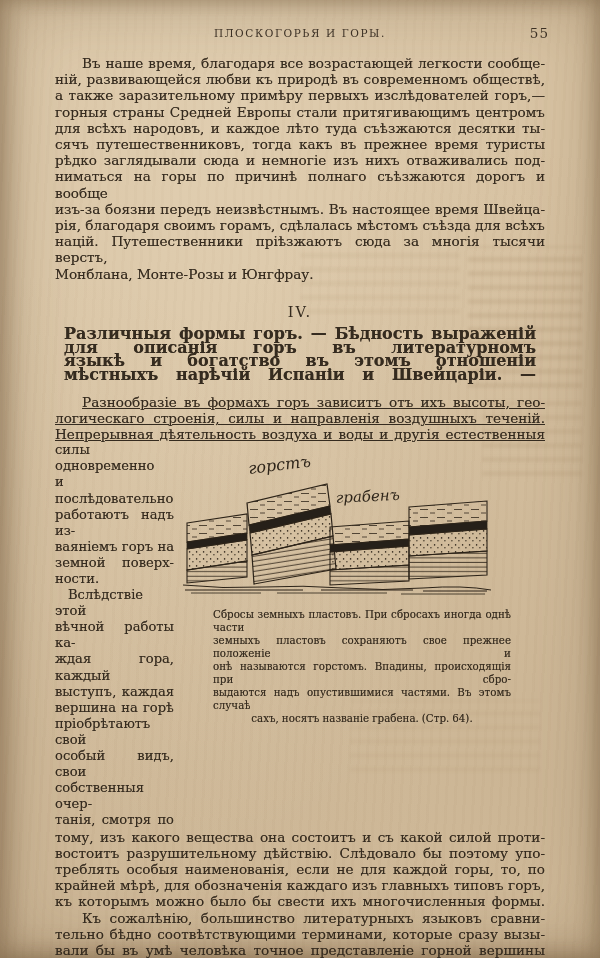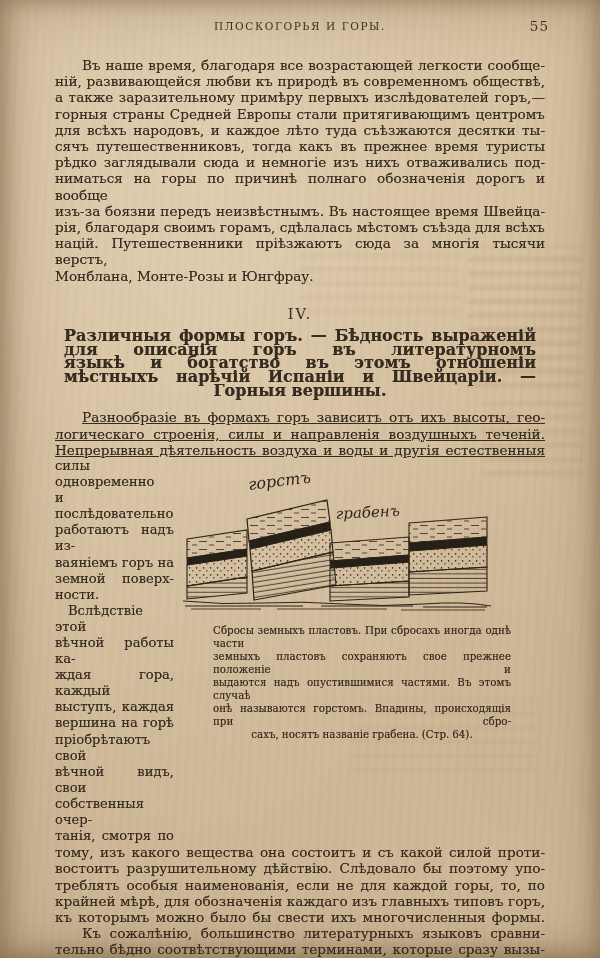--- a/index.html
+++ b/index.html
@@ -13,29 +13,29 @@
       repeating-linear-gradient(93deg, rgba(150,120,85,.045) 0 3px, rgba(0,0,0,0) 3px 9px);
     box-shadow: inset 0 0 70px rgba(95,70,40,.33),
                 inset 10px 0 20px rgba(95,70,40,.22),
                 inset -7px 0 16px rgba(110,85,55,.22),
                 inset 0 -10px 24px rgba(105,80,50,.18);
     font-family:"DejaVu Serif","Liberation Serif",serif;
     color:#352b1f;
   }
   .page-inner{position:absolute;left:55px;top:20px;width:490px;}
   .runhead{position:relative;height:16px;font-size:10.5px;letter-spacing:1.6px;
-    text-align:center;color:#3c3125;}
+    text-align:center;color:#3c3125;margin-top:7px;}
   .pageno{position:absolute;right:-4px;top:-2px;font-size:13.5px;letter-spacing:1px;}
   .para{font-size:13.6px;line-height:16.2px;text-align:justify;
     text-shadow:0 0 .4px rgba(55,42,28,.55);}
   .tline{text-align:justify;text-align-last:justify;}
   .tline.nojust{text-align-last:left;}
   .tline.ctr{text-align-last:center;}
   .tline.ind{text-indent:27px;}
-  .p1{margin-top:21px;}
+  .p1{margin-top:12px;}
   .chapnum{margin:22px 0 7px 0;text-align:center;font-size:14.5px;letter-spacing:2px;}
   .subhead{margin:6px auto 0 auto;width:472px;font-weight:bold;font-size:16px;
     line-height:13.7px;text-shadow:0 0 .4px rgba(55,42,28,.6);}
   .p2top{margin-top:12px;text-decoration:underline;}
   .midrow{display:flex;align-items:flex-start;}
   .leftcol{width:119px;margin-right:5px;font-size:13.1px;line-height:16.1px;
     word-spacing:-.6px;}
   .leftcol .ind{text-indent:13px;}
   .figcol{width:366px;}
   .figwrap{margin:17px 0 0 2px;width:312px;}
@@ -61,33 +61,32 @@
   </div>
 
   <div class="para p1">
       <div class="tline ind">Въ наше время, благодаря все возрастающей легкости сообще-</div>
       <div class="tline">ній, развивающейся любви къ природѣ въ современномъ обществѣ,</div>
       <div class="tline">а также заразительному примѣру первыхъ изслѣдователей горъ,—</div>
       <div class="tline">горныя страны Средней Европы стали притягивающимъ центромъ</div>
       <div class="tline">для всѣхъ народовъ, и каждое лѣто туда съѣзжаются десятки ты-</div>
       <div class="tline">сячъ путешественниковъ, тогда какъ въ прежнее время туристы</div>
       <div class="tline">рѣдко заглядывали сюда и немногіе изъ нихъ отваживались под-</div>
-      <div class="tline">ниматься на горы по причинѣ полнаго обозначенія дорогъ и вообще</div>
+      <div class="tline">ниматься на горы по причинѣ полнаго съѣзжаются дорогъ и вообще</div>
       <div class="tline">изъ-за боязни передъ неизвѣстнымъ. Въ настоящее время Швейца-</div>
       <div class="tline">рія, благодаря своимъ горамъ, сдѣлалась мѣстомъ съѣзда для всѣхъ</div>
       <div class="tline">націй. Путешественники пріѣзжаютъ сюда за многія тысячи верстъ,</div>
       <div class="tline nojust">Монблана, Монте-Розы и Юнгфрау.</div>
     </div>
 
   <div class="chapnum">IV.</div>
 
   <div class="para subhead">
       <div class="tline">Различныя формы горъ. — Бѣдность выраженій для описанія горъ въ литературномъ</div>
       <div class="tline">языкѣ и богатство въ этомъ отношеніи мѣстныхъ нарѣчій Испаніи и Швейцаріи. —</div>
-      <div class="tline ctr">Горныя вершины.</div>
     </div>
 
   <div class="para p2top">
       <div class="tline ind">Разнообразіе въ формахъ горъ зависитъ отъ ихъ высоты, гео-</div>
       <div class="tline">логическаго строенія, силы и направленія воздушныхъ теченій.</div>
       <div class="tline">Непрерывная дѣятельность воздуха и воды и другія естественныя</div>
     </div>
 
   <div class="midrow">
     <div class="para leftcol">
@@ -96,21 +95,21 @@
         <div class="tline">работаютъ надъ из-</div>
         <div class="tline">ваяніемъ горъ на</div>
         <div class="tline">земной поверх-</div>
         <div class="tline nojust">ности.</div>
         <div class="tline ind">Вслѣдствіе этой</div>
         <div class="tline">вѣчной работы ка-</div>
         <div class="tline">ждая гора, каждый</div>
         <div class="tline">выступъ, каждая</div>
         <div class="tline">вершина на горѣ</div>
         <div class="tline">пріобрѣтаютъ свой</div>
-        <div class="tline">вѣчной видъ, свои</div>
+        <div class="tline">особый видъ, свои</div>
         <div class="tline">собственныя очер-</div>
         <div class="tline">танія, смотря по</div>
       </div>
 
     <div class="figcol">
       <div class="figwrap">
         <svg width="312" height="138" viewBox="0 0 312 138">
           <defs>
             <pattern id="pDash" width="17" height="8" patternUnits="userSpaceOnUse">
               <path d="M1 2.5 h8 M11 6 h5" stroke="#3a2f22" stroke-width="1" fill="none" opacity=".85"></path>
@@ -161,22 +160,22 @@
             <path d="M10 134 h70 M96 134 h110 M220 135 h84" stroke-width=".8"></path>
           </g>
 
           <text x="68" y="15" font-size="16" transform="rotate(-7 68 15)">горстъ</text>
           <text x="155" y="44" font-size="15" transform="rotate(-3 155 44)">грабенъ</text>
         </svg>
       </div>
       <div class="para caption">
           <div class="tline">Сбросы земныхъ пластовъ. При сбросахъ иногда однѣ части</div>
           <div class="tline">земныхъ пластовъ сохраняютъ свое прежнее положеніе и</div>
+          <div class="tline">онѣ называются горстомъ. Впадины, происходящія при сбро-</div>
           <div class="tline">выдаются надъ опустившимися частями. Въ этомъ случаѣ</div>
-          <div class="tline">онѣ называются горстомъ. Впадины, происходящія при сбро-</div>
           <div class="tline ctr">сахъ, носятъ названіе грабена. (Стр. 64).</div>
         </div>
     </div>
   </div>
 
   <div class="para">
       <div class="tline">тому, изъ какого вещества она состоитъ и съ какой силой проти-</div>
       <div class="tline">востоитъ разрушительному дѣйствію. Слѣдовало бы поэтому упо-</div>
       <div class="tline">треблять особыя наименованія, если не для каждой горы, то, по</div>
       <div class="tline">крайней мѣрѣ, для обозначенія каждаго изъ главныхъ типовъ горъ,</div>

